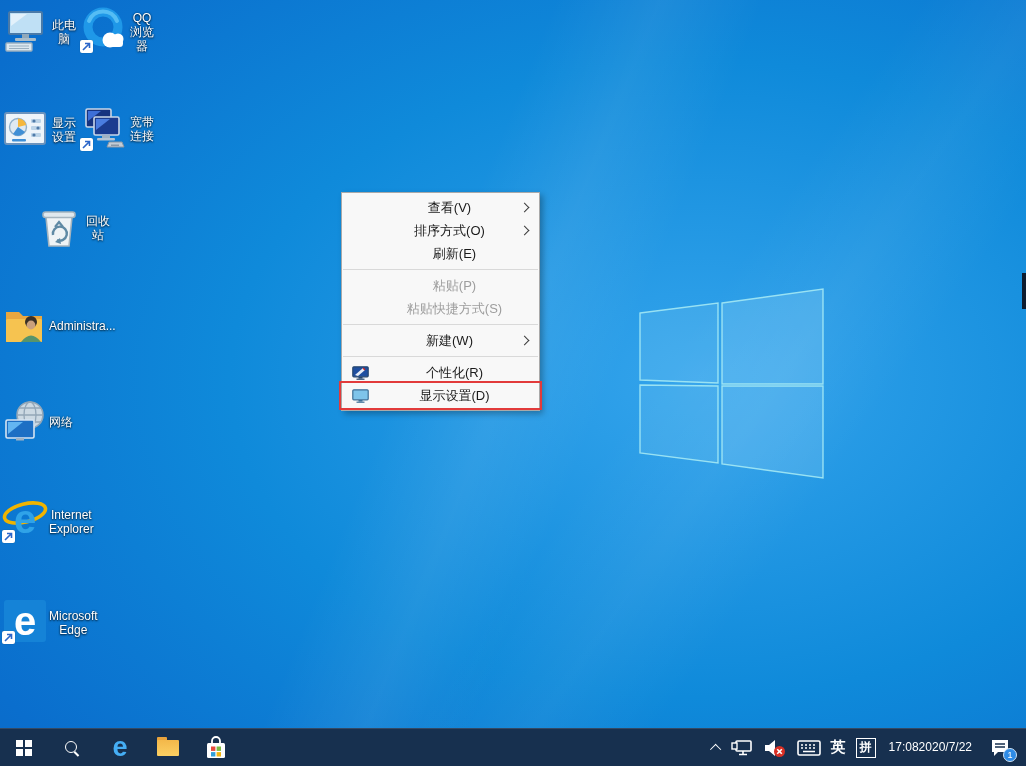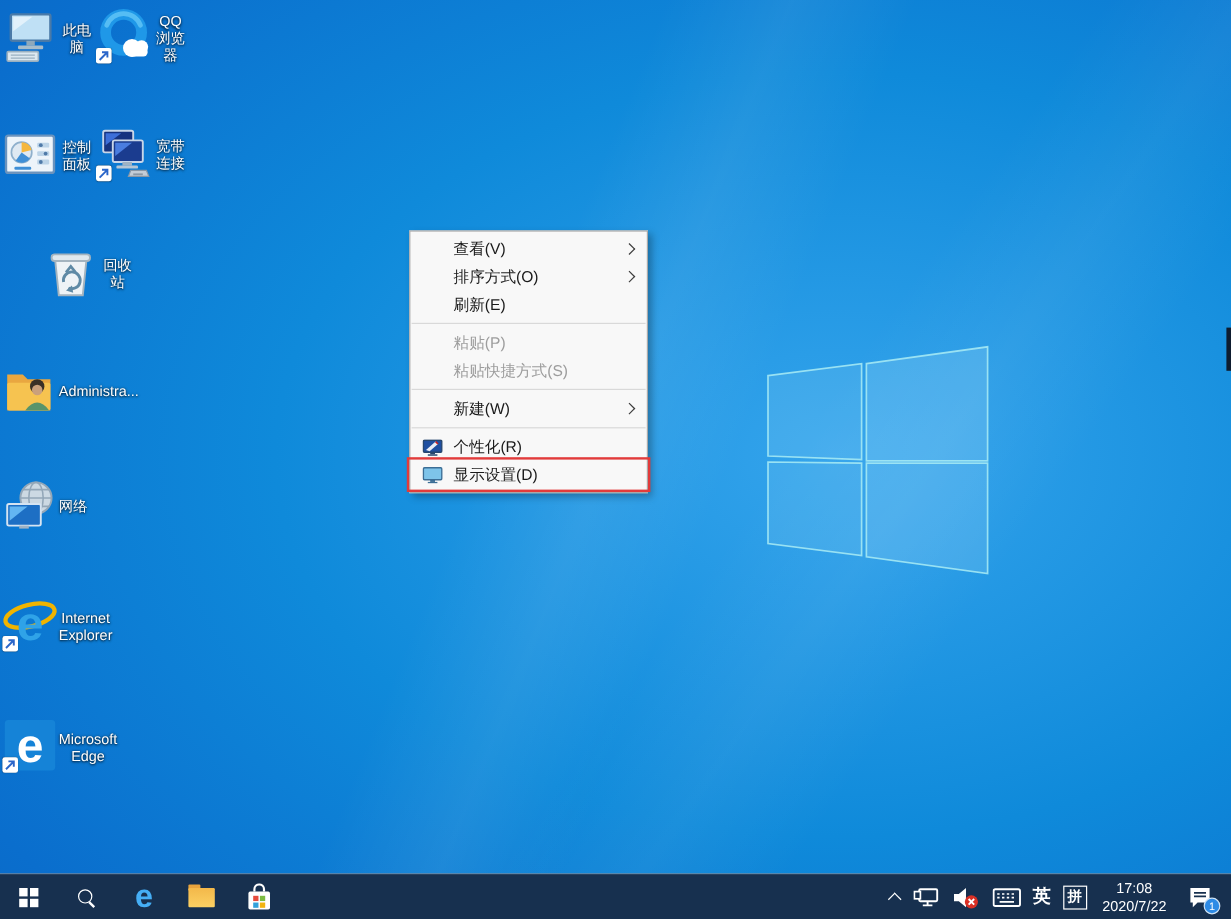--- a/index.html
+++ b/index.html
@@ -28,21 +28,21 @@
     position:absolute; left:1px; bottom:1px; width:13px; height:13px; background:#fff;
     border-radius:2px; box-shadow:0 0 1px rgba(0,0,0,0.4); display:flex; align-items:center; justify-content:center;
   }
 
   
   .menu {
     position:absolute; left:341px; top:192px; width:199px;
     background:#f8f8f8; border:1px solid #a9a9a9; box-shadow:3px 3px 6px rgba(0,0,0,0.28);
     padding:3px 0; font-size:13px; color:#1a1a1a;
   }
-  .mi { height:23px; display:flex; align-items:center; padding:0 8px 0 10px; position:relative; }
+  .mi { height:23px; display:flex; align-items:center; padding:0 8px 0 10px; position:relative;text-align:center; }
   .mi-ico { width:26px; display:flex; align-items:center; justify-content:flex-start; flex:0 0 26px; }
   .mi-label { flex:1 1 auto; white-space:nowrap; }
   .mi.disabled .mi-label { color:#9d9d9d; }
   .chev { width:7px; height:7px; border-top:1.4px solid #3c3c3c; border-right:1.4px solid #3c3c3c;
           transform:rotate(45deg); margin-right:3px; }
   .sep { height:1px; background:#d9d9d9; margin:4px 1px; }
   .red-box {
     position:absolute; left:-3px; width:calc(100% + 6px); top:188px; height:29px;
     border:2.5px solid #e23b3b; pointer-events:none;
   }
@@ -53,21 +53,21 @@
     border-top:1px solid rgba(255,255,255,0.12); display:flex; align-items:stretch; color:#fff;
   }
   .tbtn { width:48px; display:flex; align-items:center; justify-content:center; }
   .tray { margin-left:auto; display:flex; align-items:center; }
   .tray-item { height:38px; display:flex; align-items:center; justify-content:center; padding:0 5px; }
   .chev-up { width:8px; height:8px; border-left:1.6px solid #fff; border-top:1.6px solid #fff;
              transform:rotate(45deg) translateY(2px); }
   .ime-latin { font-size:15px; font-weight:bold; }
   .ime-pinyin-box { width:20px; height:20px; border:1.5px solid #fff; display:flex; align-items:center;
                     justify-content:center; font-size:12px; font-weight:bold; }
-  .clock { display:flex; flex-direction:column; justify-content:center;
+  .clock { display:flex; flex-direction:row; justify-content:center;
            font-size:12px; line-height:15px; padding:0 8px; }
   .show-desktop { width:6px; border-left:1px solid rgba(255,255,255,0.25); }
   .ac-wrap { position:relative; width:40px; }
   .badge { position:absolute; right:3px; bottom:5px; width:14px; height:14px; border-radius:50%;
            background:#2e8be6; border:1.5px solid #cfe3f5; color:#fff; font-size:9px;
            display:flex; align-items:center; justify-content:center; }
 
   
   .search-glass { position:relative; width:14px; height:14px; }
   .search-glass::before { content:""; position:absolute; left:0; top:0; width:10px; height:10px;
@@ -141,21 +141,21 @@
         <path d="M17 23 L24 28 A8.5 8.5 0 0 1 12 30 Z" fill="#3f8fd6"></path>
         <rect x="30" y="15" width="10" height="4" rx="1" fill="#bcd4e8"></rect>
         <rect x="30" y="22" width="10" height="4" rx="1" fill="#bcd4e8"></rect>
         <rect x="30" y="29" width="10" height="4" rx="1" fill="#bcd4e8"></rect>
         <circle cx="33" cy="17" r="1.6" fill="#4f7aa8"></circle>
         <circle cx="37" cy="24" r="1.6" fill="#4f7aa8"></circle>
         <circle cx="33" cy="31" r="1.6" fill="#4f7aa8"></circle>
         <rect x="11" y="35" width="14" height="2.5" rx="1" fill="#3f8fd6"></rect>
       </svg>
     </div>
-    <div class="ilabel">控制面板</div>
+    <div class="ilabel">显示设置</div>
   </div>
 
   <div class="icell" style="left:79px; top:104px;font-family:Liberation Mono, monospace;">
     <div class="iimg">
       <svg width="48" height="48" viewBox="0 0 48 48">
         <rect x="7" y="5" width="25" height="18" rx="1.5" fill="#16337f" stroke="#c9d6e8" stroke-width="1.6"></rect>
         <polygon points="9,7 22,7 9,17" fill="#3d6fd8"></polygon>
         <rect x="15" y="13" width="25" height="18" rx="1.5" fill="#1b3c8f" stroke="#c9d6e8" stroke-width="1.6"></rect>
         <polygon points="17,15 31,15 17,26" fill="#4a7de0"></polygon>
         <rect x="23" y="31" width="8" height="3" fill="#9fb2c4"></rect>

